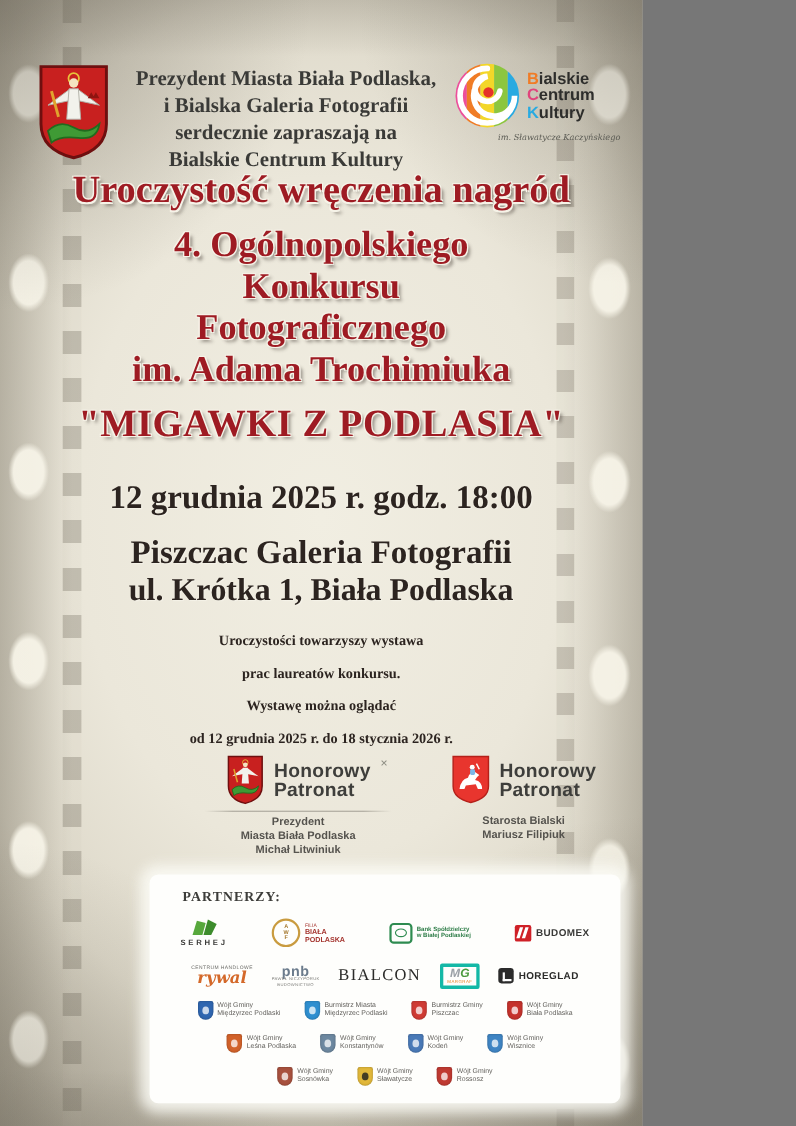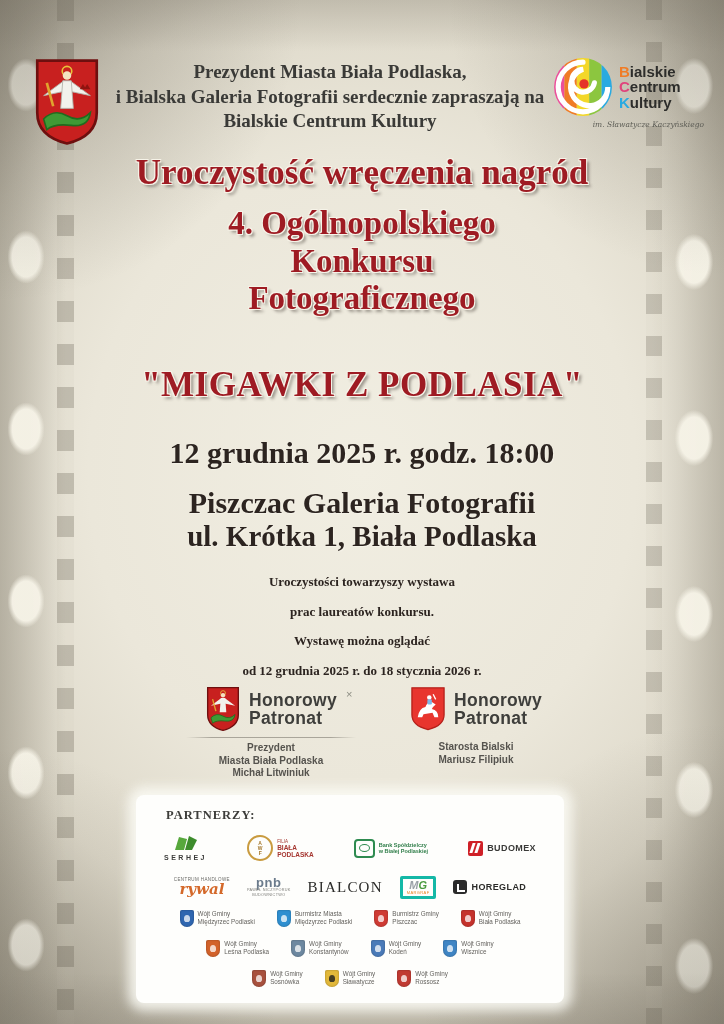--- a/index.html
+++ b/index.html
@@ -1,17 +1,17 @@
 <!DOCTYPE html>
 <html><head>
 <meta charset="utf-8">
 <style>
   html,body { margin:0; padding:0; background:#777; }
   .poster {
-    position:relative; width:724px; height:1024px; overflow:hidden;
+    position:relative; width:584px; height:1024px; overflow:hidden;
     font-family:"Liberation Serif", serif;
     background: radial-gradient(ellipse 90% 72% at 50% 46%, #f1eee2 0%, #ebe7da 42%, #ddd8c9 66%, #bcb6a6 86%, #a39d8d 100%);
   }
   
   .bg-layer { position:absolute; pointer-events:none; }
   .vignette { inset:0;
     background:
       radial-gradient(circle at 0% 0%, rgba(88,83,72,.38), transparent 24%),
       radial-gradient(circle at 100% 0%, rgba(88,83,72,.30), transparent 22%),
       radial-gradient(circle at 100% 100%, rgba(88,83,72,.30), transparent 24%),
@@ -172,20 +172,21 @@
       </div>
       <div class="bck-sub">im. Sławatycze Kaczyńskiego</div>
     </div>
   </div>
 
   <div class="title-red t1">Uroczystość wręczenia nagród</div>
   <div class="title-red t2">
     <div>4. Ogólnopolskiego</div>
     <div>Konkursu</div>
     <div>Fotograficznego</div>
+    <div>im. Adama Trochimiuka</div>
   </div>
   <div class="title-red t6">"MIGAWKI Z PODLASIA"</div>
 
   <div class="dark-line d1">12 grudnia 2025 r. godz. 18:00</div>
   <div class="dark-line d2">Piszczac Galeria Fotografii</div>
   <div class="dark-line d3">ul. Krótka 1, Biała Podlaska</div>
 
   <div class="exh">
     <div>Uroczystości towarzyszy wystawa</div>
     <div>prac laureatów konkursu.</div>

